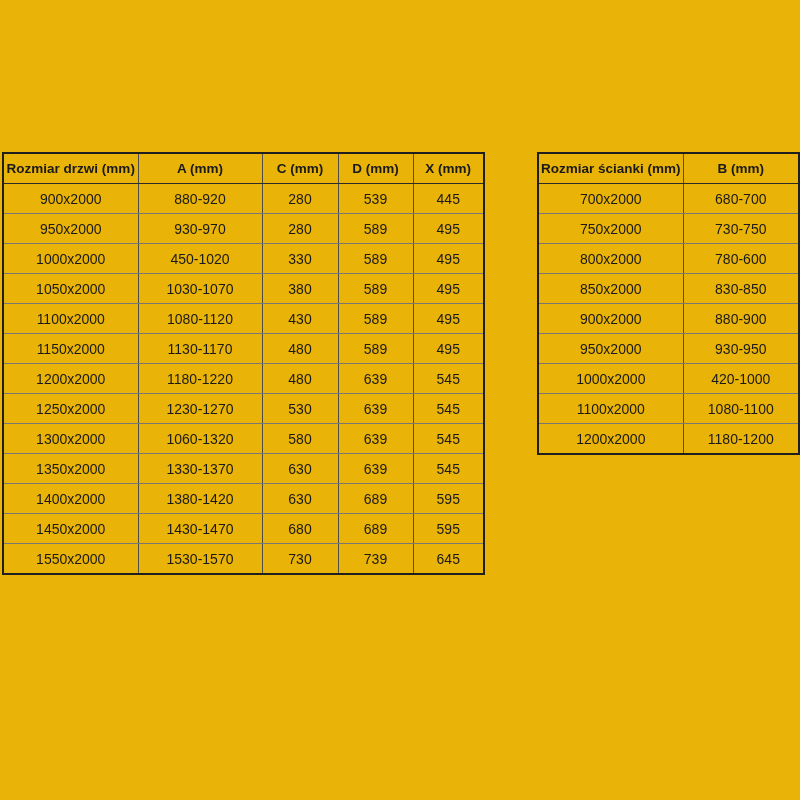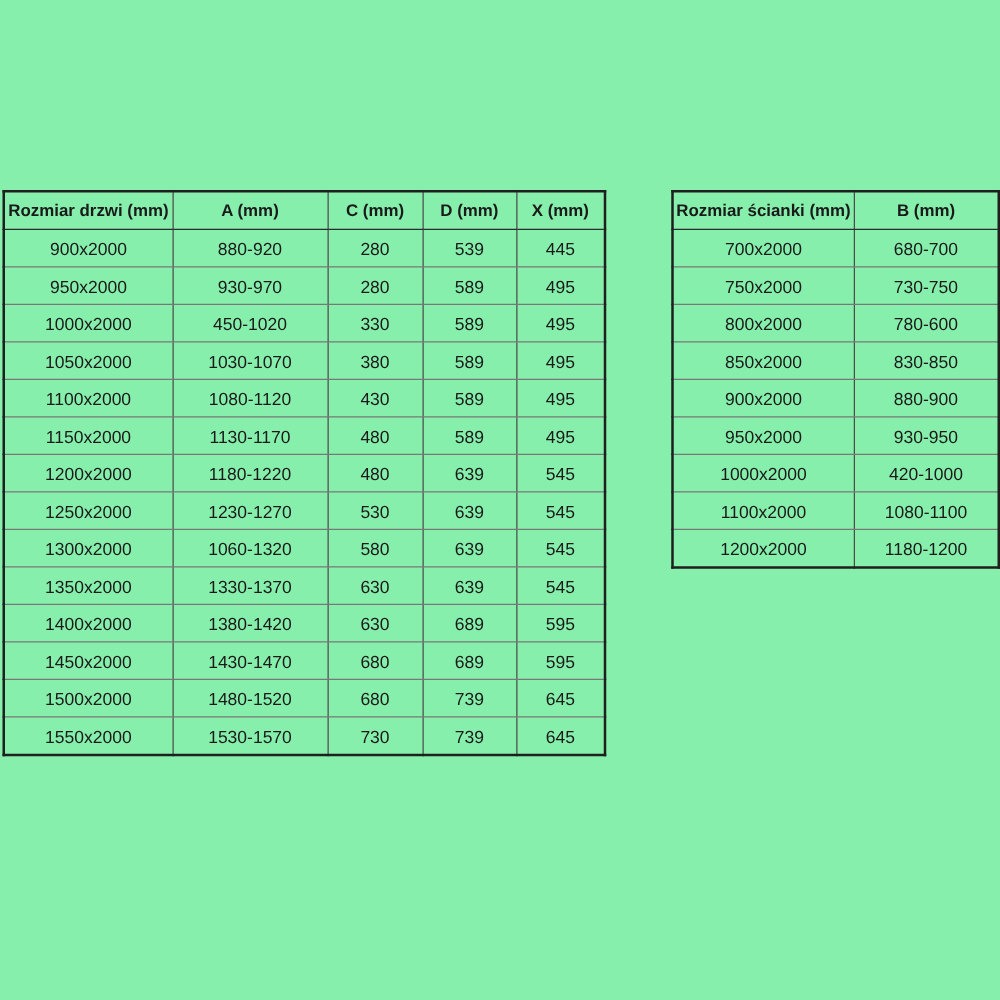--- a/index.html
+++ b/index.html
@@ -4,21 +4,21 @@
 <style>
   html, body {
     margin: 0;
     padding: 0;
     background: #ffffff;
   }
   .canvas {
     position: relative;
     width: 800px;
     height: 800px;
-    background: #86efac;
+    background: #eab308;
     overflow: hidden;
     font-family: "Liberation Sans", sans-serif;
     color: #1a1a1a;
   }
   .tbl-wrap {
     position: absolute;
     top: 152px;
   }
   .tbl-wrap.doors { left: 2px; }
   .tbl-wrap.walls { left: 537px; border-radius: 32px; }
@@ -163,27 +163,20 @@
             <td>595</td>
           </tr>
           <tr>
             <td>1450x2000</td>
             <td>1430-1470</td>
             <td>680</td>
             <td>689</td>
             <td>595</td>
           </tr>
           <tr>
-            <td>1500x2000</td>
-            <td>1480-1520</td>
-            <td>680</td>
-            <td>739</td>
-            <td>645</td>
-          </tr>
-          <tr>
             <td>1550x2000</td>
             <td>1530-1570</td>
             <td>730</td>
             <td>739</td>
             <td>645</td>
           </tr>
         </tbody>
     </table>
   </div>
 

